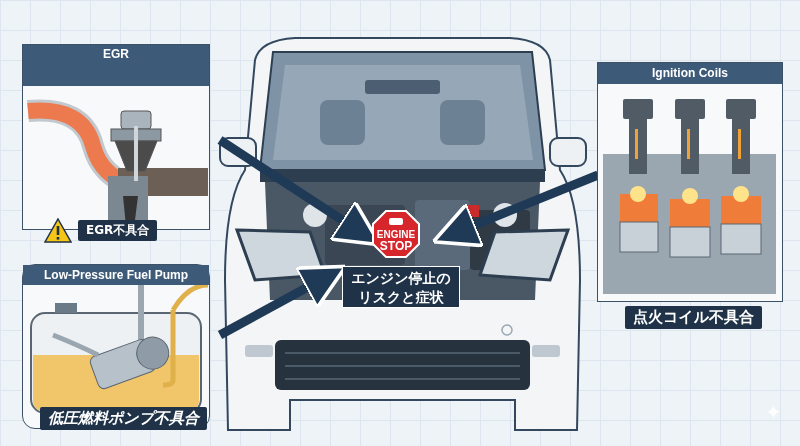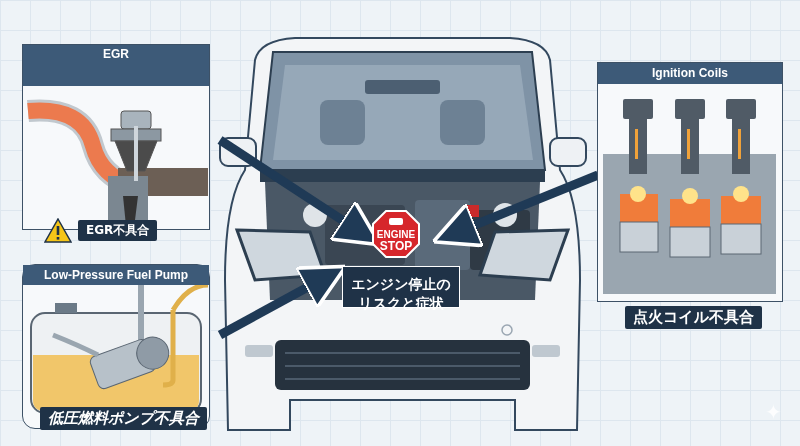--- a/index.html
+++ b/index.html
@@ -65,21 +65,21 @@
 
 <div class="abs" style="left:372px;top:210px;width:48px;height:48px;">
   <svg width="48" height="48" viewBox="0 0 48 48">
     <polygon points="14,1 34,1 47,14 47,34 34,47 14,47 1,34 1,14" fill="#d6262b" stroke="#fff" stroke-width="2"></polygon>
   </svg>
   <div class="abs" style="left:17px;top:8px;width:14px;height:7px;background:#fff;border-radius:2px"></div>
   <div class="abs" style="left:0;top:19px;width:48px;text-align:center;color:#fff;font-size:10px;font-weight:bold">ENGINE</div>
   <div class="abs" style="left:0;top:29px;width:48px;text-align:center;color:#fff;font-size:12px;font-weight:bold">STOP</div>
 </div>
 
-<div class="abs" style="left:342px;top:266px;width:118px;height:42px;background:#1f3247;border:1px solid #fff;color:#fff;font-family:'DejaVu Sans',sans-serif;font-weight:bold;font-size:14px;text-align:center;line-height:19px;padding-top:8px">
+<div class="abs" style="left:342px;top:266px;width:118px;height:42px;background:#1f3247;border:1px solid #fff;color:#fff;font-family:'DejaVu Sans',sans-serif;font-weight:bold;font-size:14px;text-align:center;line-height:19px;padding-top:2px">
   <div>エンジン停止の</div>
   <div>リスクと症状</div>
 </div>
 
 <div class="panel" style="left:22px;top:44px;width:188px;height:186px;">
   <div class="panel-head" style="height:41px;padding-top:2px">
     <div style="font-size:12px">EGR</div>
   </div>
   <svg width="185" height="150" viewBox="0 0 185 150">
     <path d="M5 25 Q60 20 70 60 Q78 90 110 100" stroke="#c1c8ce" stroke-width="22" fill="none"></path>

